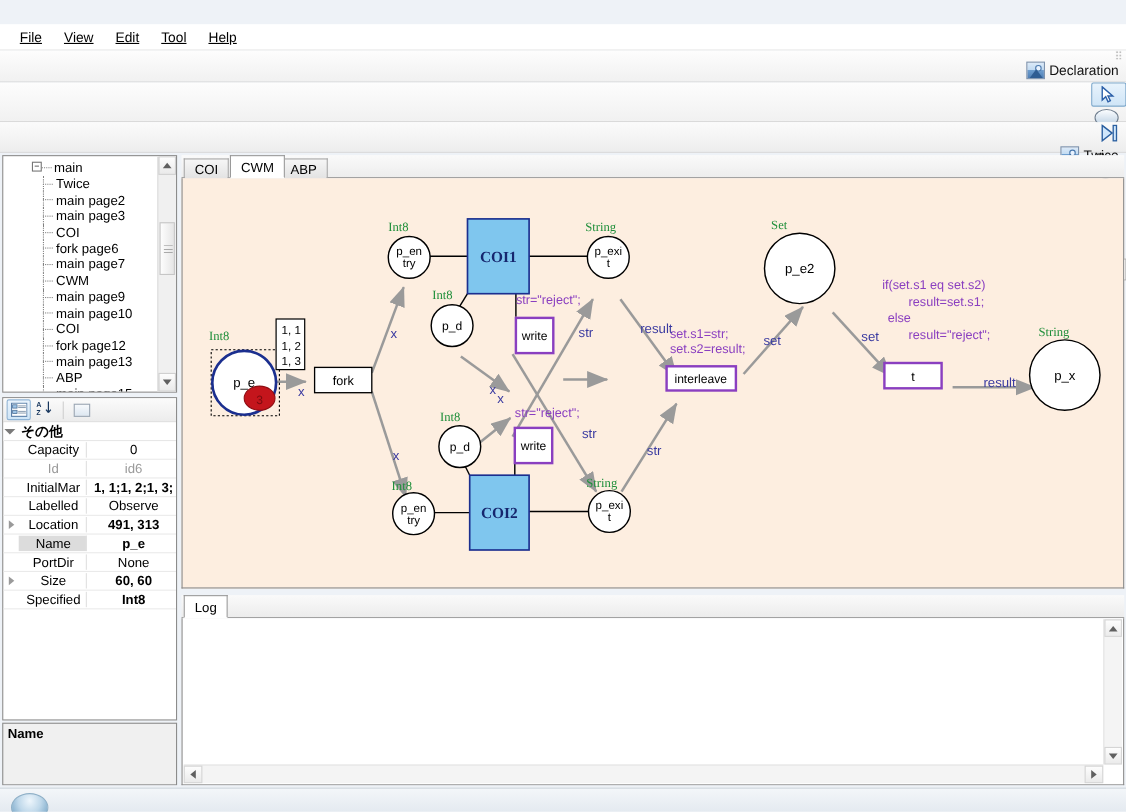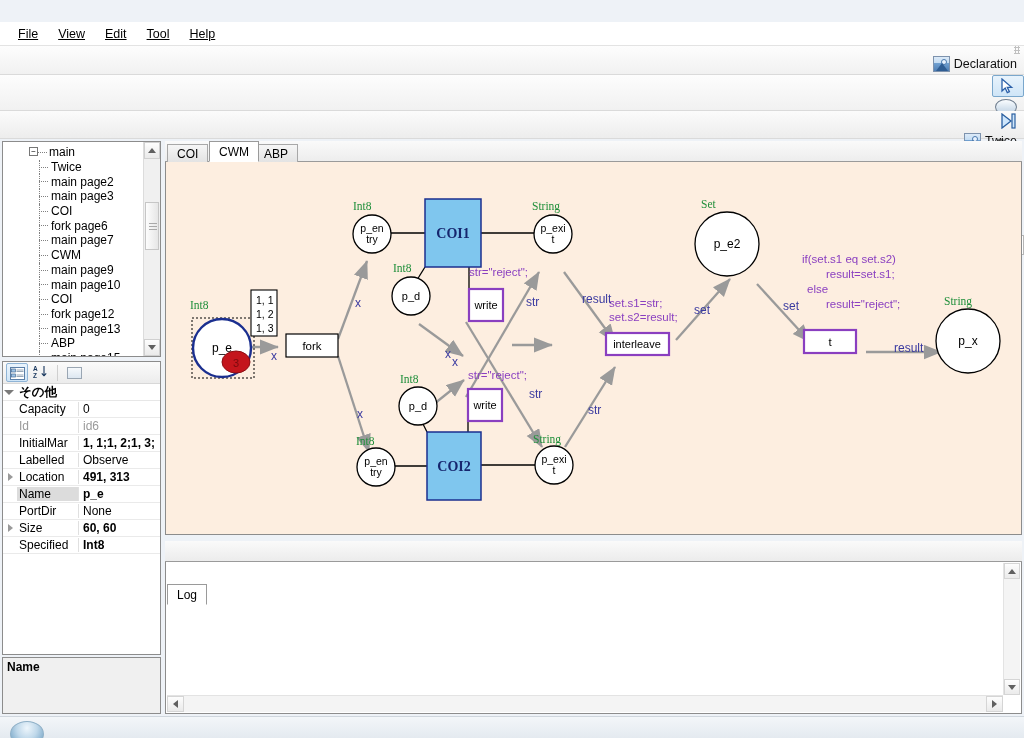--- a/index.html
+++ b/index.html
@@ -204,21 +204,21 @@
   .page-ico { width: 15px; height: 12px; border: 1px solid #9aa6b3; background: linear-gradient(to bottom,#f6f9fc,#dde7f1); }
 
   .prop-cat {
     display: flex; align-items: center; height: 17px; background: #fff;
     font-size: 12.5px; font-weight: bold; color: #000; padding-left: 1px;
     border-bottom: 1px solid #e7e7e7;
   }
   .cat-tri { width:0;height:0;border-left:5px solid transparent;border-right:5px solid transparent;border-top:5px solid #7a7a7a; margin-right: 5px; }
   .prop-row {
     display: flex; height: 17px; font-size: 12px; color: #000;
-    border-bottom: 1px solid #eaeaea; align-items: center;
+    border-bottom: 1px solid #eaeaea; align-items: center; text-align: center;
   }
   .prop-exp { width: 14px; display:flex; align-items:center; justify-content:center; flex:0 0 auto;}
   .prop-exp .tri-r { width:0;height:0;border-top:4px solid transparent;border-bottom:4px solid transparent;border-left:5px solid #9a9a9a; }
   .prop-name {
     width: 62px; flex: 0 0 auto; padding-left: 2px; overflow: hidden; white-space: nowrap;
     border-right: 1px solid #e0e0e0;
   }
   .prop-val { flex: 1 1 auto; padding-left: 4px; overflow: hidden; white-space: nowrap; }
   .prop-val.bold { font-weight: bold; }
   .prop-val.gray { color: #9a9a9a; }
@@ -733,21 +733,21 @@
           <text x="528" y="152">set</text>
           <text x="617" y="148">set</text>
           <text x="728" y="190">result</text>
         </g>
       </svg>
     </div>
   </div>
 
   <div class="log-area">
     <div class="log-tabstrip">
-      <div class="tab active" style="left:2px;margin-top:43px;"><span>Log</span></div>
+      <div class="tab active" style="left:2px;"><span>Log</span></div>
     </div>
     <div class="log-body">
       <div class="log-text"></div>
       <div class="log-vscroll">
         <div style="position:absolute;left:0;top:0;width:16px;height:16px;background:linear-gradient(to bottom,#fdfdfd,#ebebeb);border:1px solid #d5d5d5;display:flex;align-items:center;justify-content:center;">
             <span class="tri-up"></span>
           </div>
         <div style="position:absolute;left:0;bottom:0;width:16px;height:16px;background:linear-gradient(to bottom,#fdfdfd,#ebebeb);border:1px solid #d5d5d5;display:flex;align-items:center;justify-content:center;">
             <span class="tri-down"></span>
           </div>

